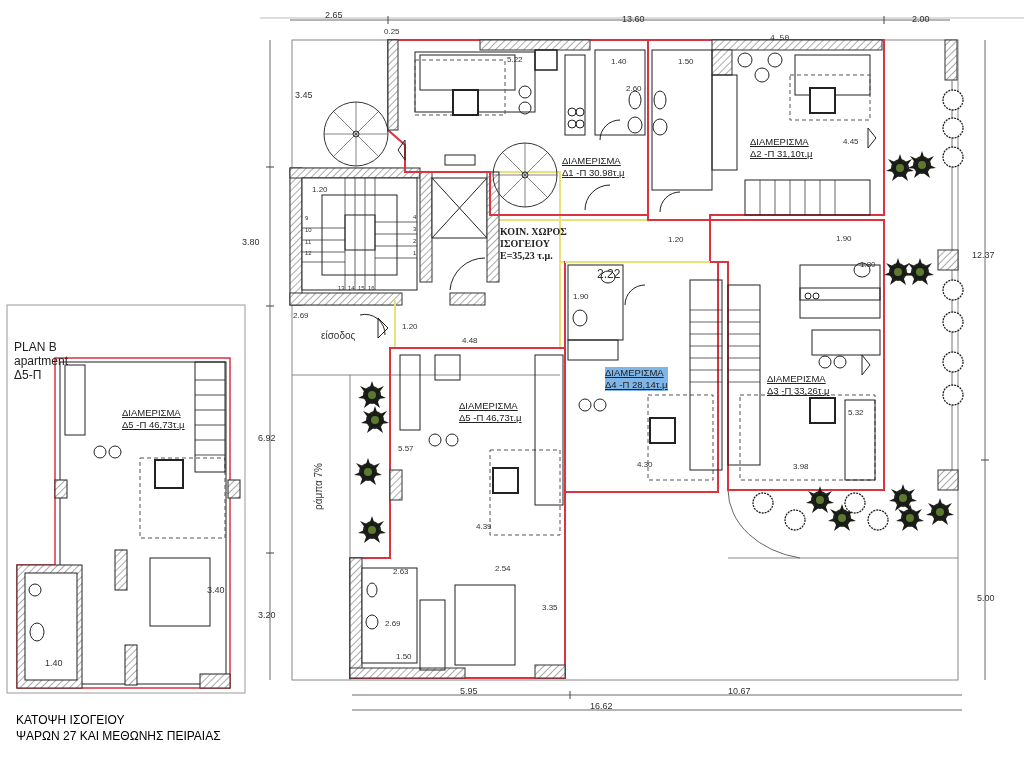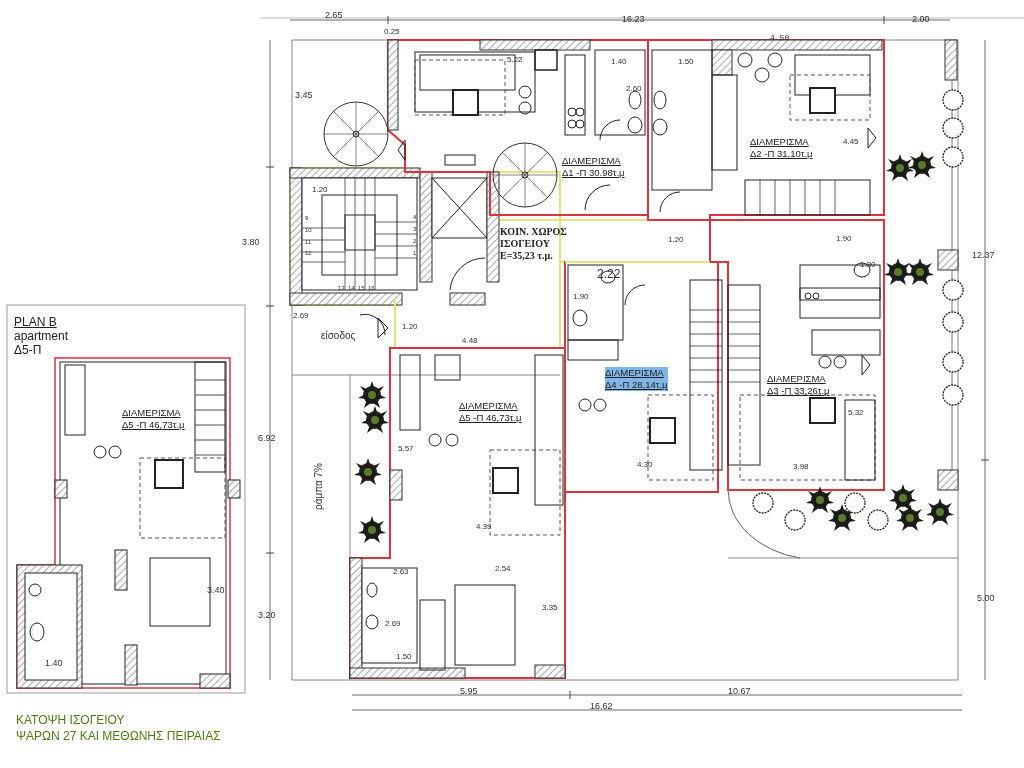--- a/index.html
+++ b/index.html
@@ -3,23 +3,23 @@
 <meta charset="utf-8">
 <style>
   html,body{margin:0;padding:0;background:#fff;}
   body{width:1024px;height:768px;position:relative;overflow:hidden;font-family:"Liberation Sans",sans-serif;color:#222;}
   .abs{position:absolute;}
   .lbl{position:absolute;font-size:9px;color:#333;white-space:nowrap;}
   .apt-label{position:absolute;font-size:9.5px;color:#222;text-align:left;line-height:12px;white-space:nowrap;}
   .apt-label span{display:block;text-decoration:underline;}
   .hl{background:#7fb6e6;}
   .serif{font-family:"Liberation Serif",serif;font-weight:bold;font-size:10px;line-height:12px;}
-  .title-block{position:absolute;left:16px;top:712px;font-size:12px;line-height:16px;color:#4d7c0f;}
+  .title-block{position:absolute;left:16px;top:712px;font-size:12px;line-height:16px;color:#000000;}
   .planb{position:absolute;left:14px;top:315px;font-size:12px;line-height:14px;color:#222;}
-  .planb .h{text-decoration:underline;}
+  .planb .h{margin-top:25px;}
   .ramp{position:absolute;left:300px;top:470px;font-size:10px;transform:rotate(-90deg);transform-origin:left top;color:#333;}
 </style>
 </head>
 <body>
 
 <svg class="abs" style="left:0;top:0" width="1024" height="768">
   <defs>
     <pattern id="hatch" width="5" height="5" patternUnits="userSpaceOnUse" patternTransform="rotate(45)">
       <rect width="5" height="5" fill="#fff"></rect>
       <line x1="0" y1="0" x2="0" y2="5" stroke="#555" stroke-width="1"></line>
@@ -329,21 +329,21 @@
 <div class="abs serif" style="left:500px;top:226px;">
   <div>ΚΟΙΝ. ΧΩΡΟΣ</div>
   <div>ΙΣΟΓΕΙΟΥ</div>
   <div>Ε=35,23 τ.μ.</div>
 </div>
 
 <div class="lbl" style="left:321px;top:330px;font-size:10px;">είσοδος</div>
 <div class="ramp" style="left:313px;top:510px;">ράμπα 7%</div>
 
 <div class="lbl" style="left:325px;top:10px;">2.65</div>
-<div class="lbl" style="left:622px;top:14px;">16.23</div>
+<div class="lbl" style="left:622px;top:14px;">13.60</div>
 <div class="lbl" style="left:912px;top:14px;">2.00</div>
 <div class="lbl" style="left:384px;top:27px;font-size:8px;">0.25</div>
 <div class="lbl" style="left:770px;top:33px;font-size:8px;font-family:Liberation Mono, monospace;">4.50</div>
 <div class="lbl" style="left:258px;top:90px;margin-left:37px;">3.45</div>
 <div class="lbl" style="left:242px;top:237px;">3.80</div>
 <div class="lbl" style="left:258px;top:433px;">6.92</div>
 <div class="lbl" style="left:258px;top:610px;">3.20</div>
 <div class="lbl" style="left:972px;top:250px;">12.37</div>
 <div class="lbl" style="left:977px;top:593px;">5.00</div>
 <div class="lbl" style="left:460px;top:686px;">5.95</div>

